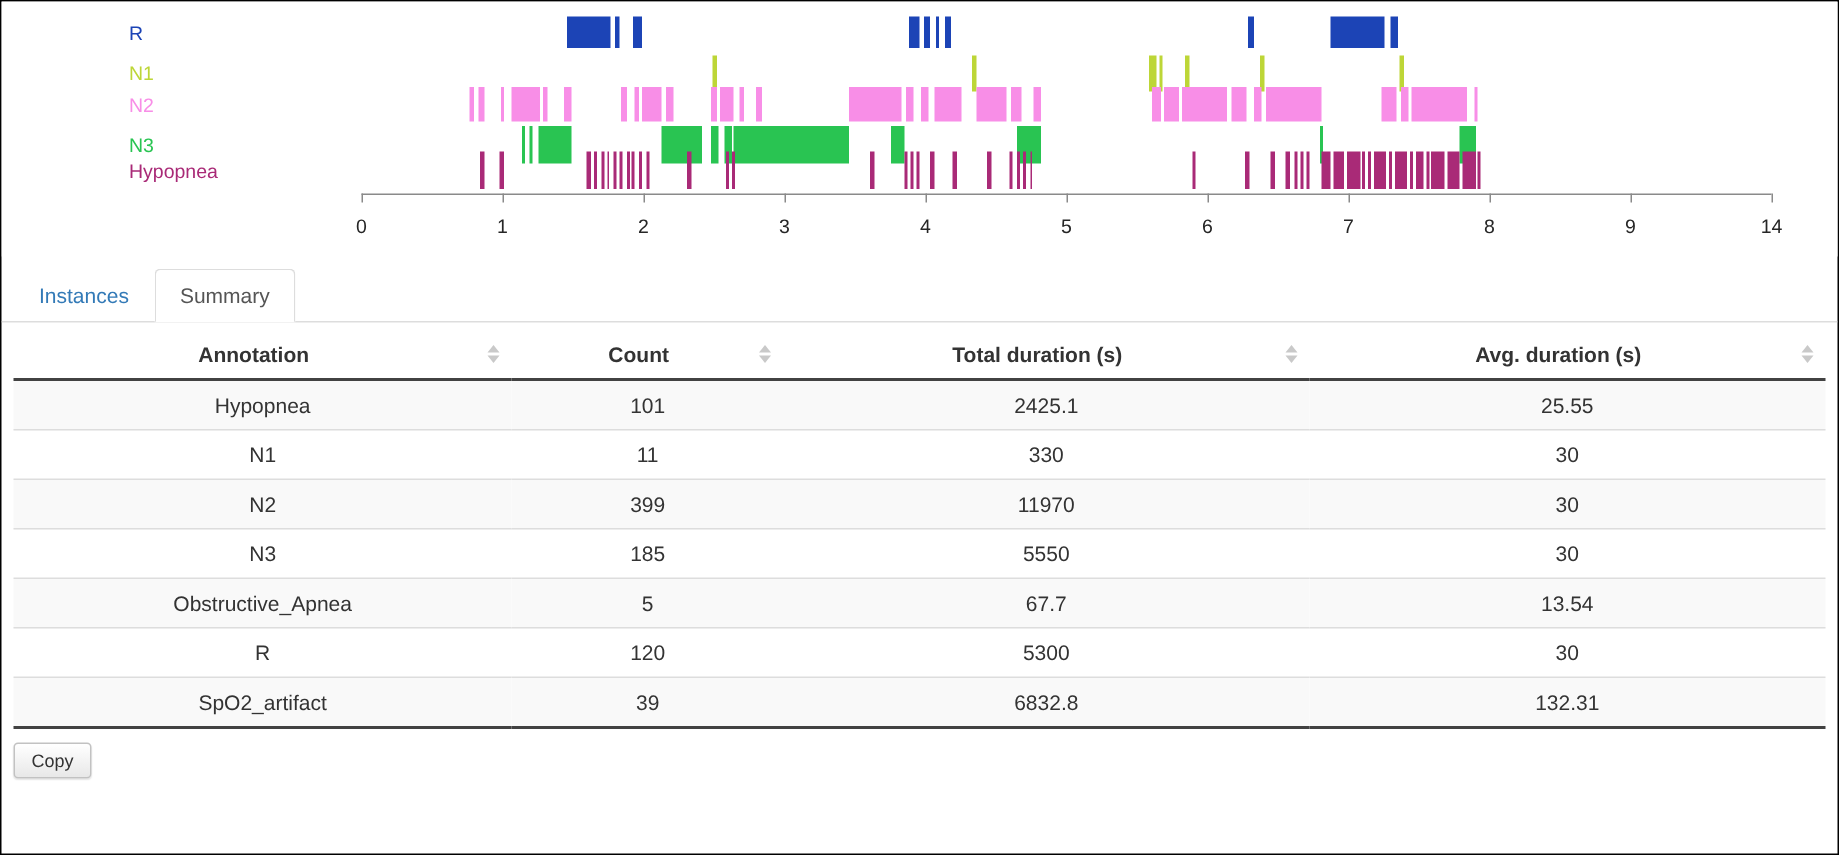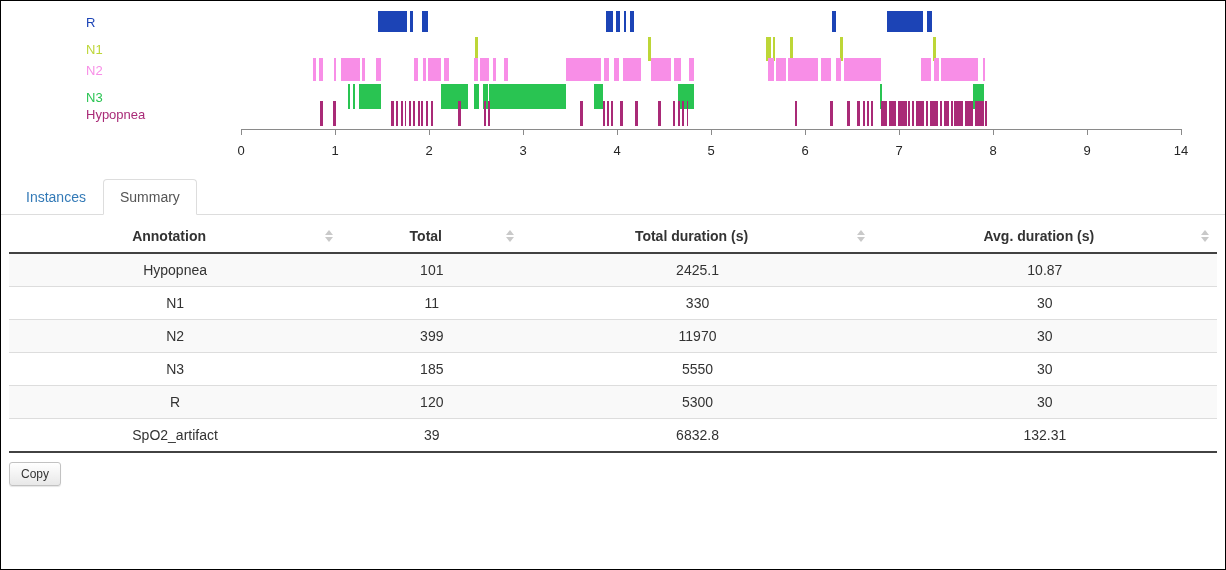--- a/index.html
+++ b/index.html
@@ -211,58 +211,64 @@
   </div>
 
   <div class="table-wrap">
     <table>
       <thead>
           <tr id="thead-row">
             <th><span>Annotation</span><div class="sort">
                 <div class="tri-up"></div>
                 <div class="tri-down"></div>
               </div></th>
-            <th><span>Total</span><div class="sort">
+            <th><span>Count</span><div class="sort">
                 <div class="tri-up"></div>
                 <div class="tri-down"></div>
               </div></th>
             <th><span>Total duration (s)</span><div class="sort">
                 <div class="tri-up"></div>
                 <div class="tri-down"></div>
               </div></th>
             <th><span>Avg. duration (s)</span><div class="sort">
                 <div class="tri-up"></div>
                 <div class="tri-down"></div>
               </div></th>
           </tr>
         </thead>
       <tbody id="tbody">
           <tr>
             <td>Hypopnea</td>
             <td>101</td>
             <td>2425.1</td>
-            <td>10.87</td>
+            <td>25.55</td>
           </tr>
           <tr>
             <td>N1</td>
             <td>11</td>
             <td>330</td>
             <td>30</td>
           </tr>
           <tr>
             <td>N2</td>
             <td>399</td>
             <td>11970</td>
             <td>30</td>
           </tr>
           <tr>
             <td>N3</td>
             <td>185</td>
             <td>5550</td>
             <td>30</td>
+          </tr>
+          <tr>
+            <td>Obstructive_Apnea</td>
+            <td>5</td>
+            <td>67.7</td>
+            <td>13.54</td>
           </tr>
           <tr>
             <td>R</td>
             <td>120</td>
             <td>5300</td>
             <td>30</td>
           </tr>
           <tr>
             <td>SpO2_artifact</td>
             <td>39</td>

